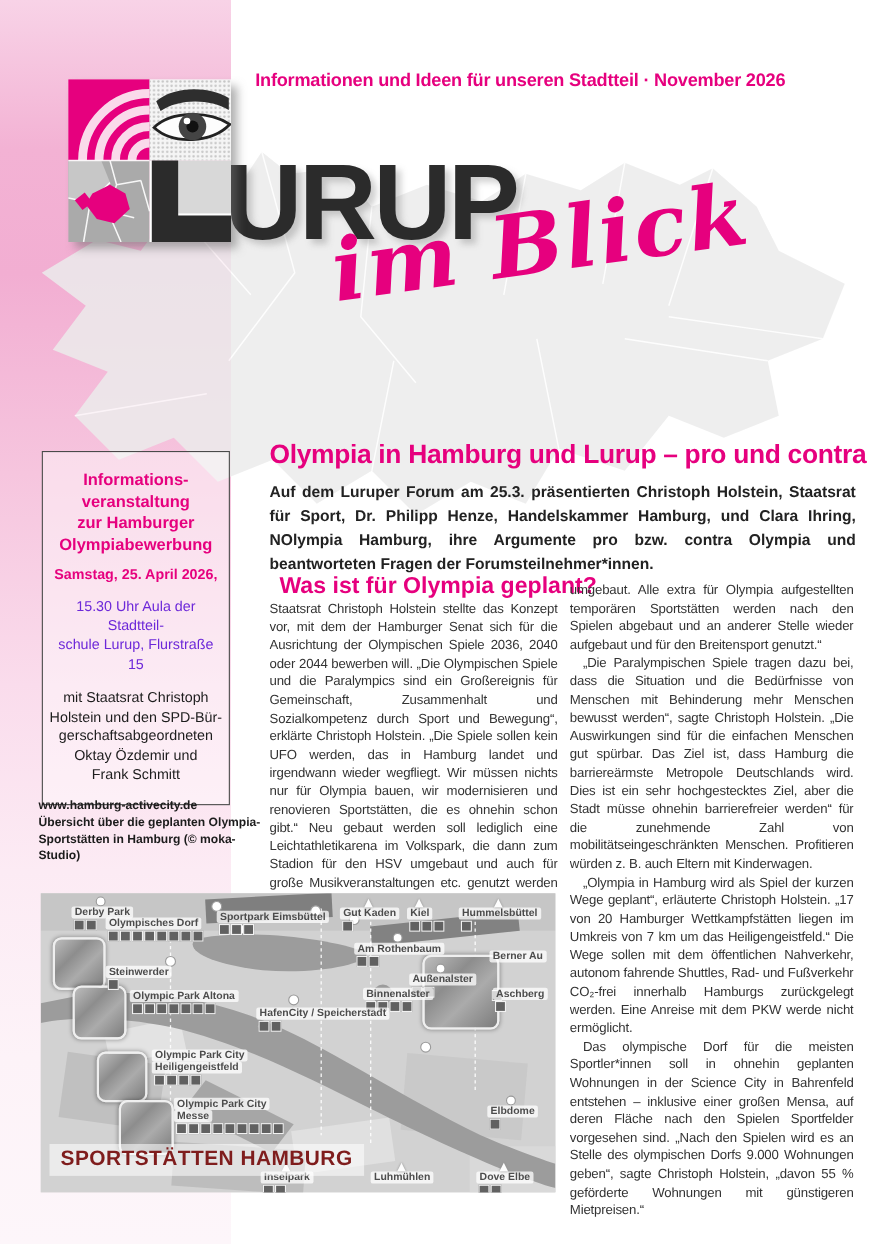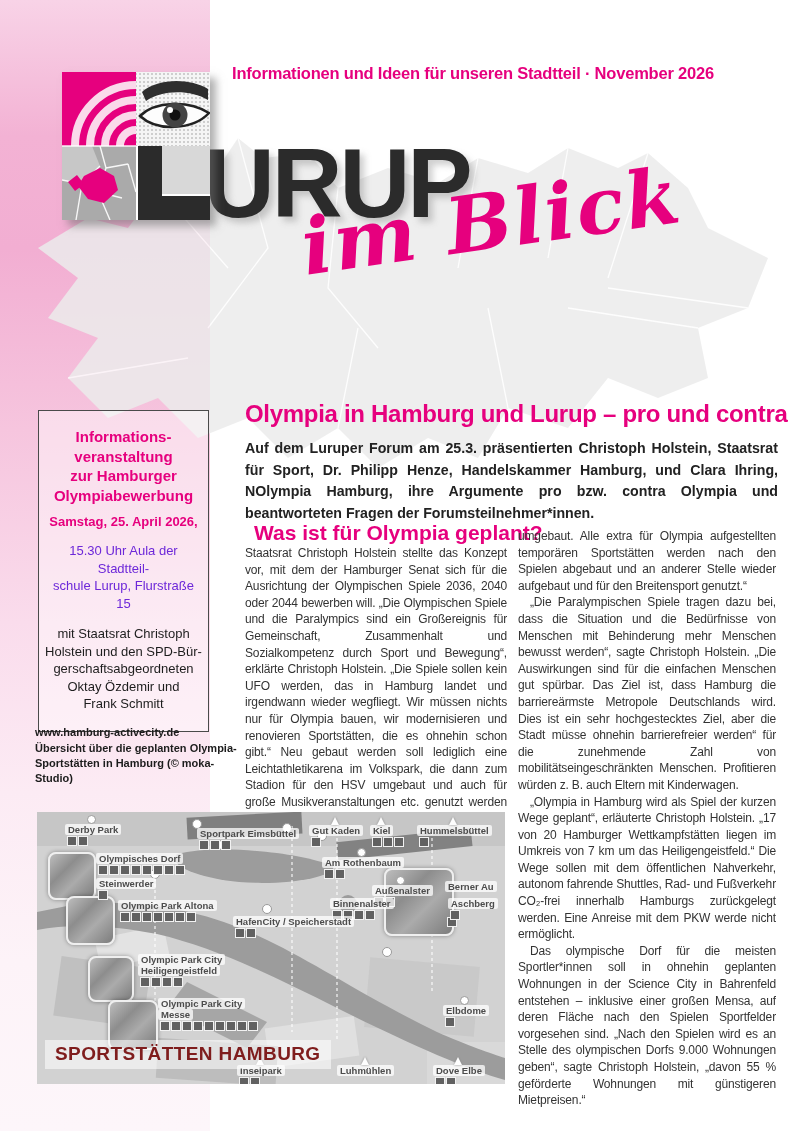--- a/index.html
+++ b/index.html
@@ -257,21 +257,21 @@
         </div>
         <div class="map-label" style="left: 380px; top: 5px;">
           <div class="lbl-row">
             <span class="tri"></span>
             <span class="lbl-text">Hummelsbüttel</span>
           </div>
           <div class="icon-row">
             <span class="mini-icon"></span>
           </div>
         </div>
-        <div class="map-label" style="left: 59px; top: 41px; text-align: center;">
+        <div class="map-label" style="left: 59px; top: 22px; text-align: center;">
           <div class="lbl-row">
             <span class="lbl-text">Olympisches Dorf</span>
           </div>
           <div class="icon-row">
             <span class="mini-icon"></span>
             <span class="mini-icon"></span>
             <span class="mini-icon"></span>
             <span class="mini-icon"></span>
             <span class="mini-icon"></span>
             <span class="mini-icon"></span>
@@ -282,21 +282,21 @@
         <div class="map-label" style="left: 285px; top: 36px;">
           <div class="lbl-row">
             <span class="dot"></span>
             <span class="lbl-text">Am Rothenbaum</span>
           </div>
           <div class="icon-row">
             <span class="mini-icon"></span>
             <span class="mini-icon"></span>
           </div>
         </div>
-        <div class="map-label" style="left: 408px; top: 69px; gap: 24px;">
+        <div class="map-label" style="left: 408px; top: 52px; gap: 24px;">
           <div class="lbl-row">
             <span class="lbl-text">Berner Au</span>
           </div>
           <div class="icon-row">
             <span class="mini-icon"></span>
           </div>
         </div>
         <div class="map-label" style="left: 59px; top: 66px;">
           <div class="lbl-row">
             <span class="lbl-text">Steinwerder</span>

